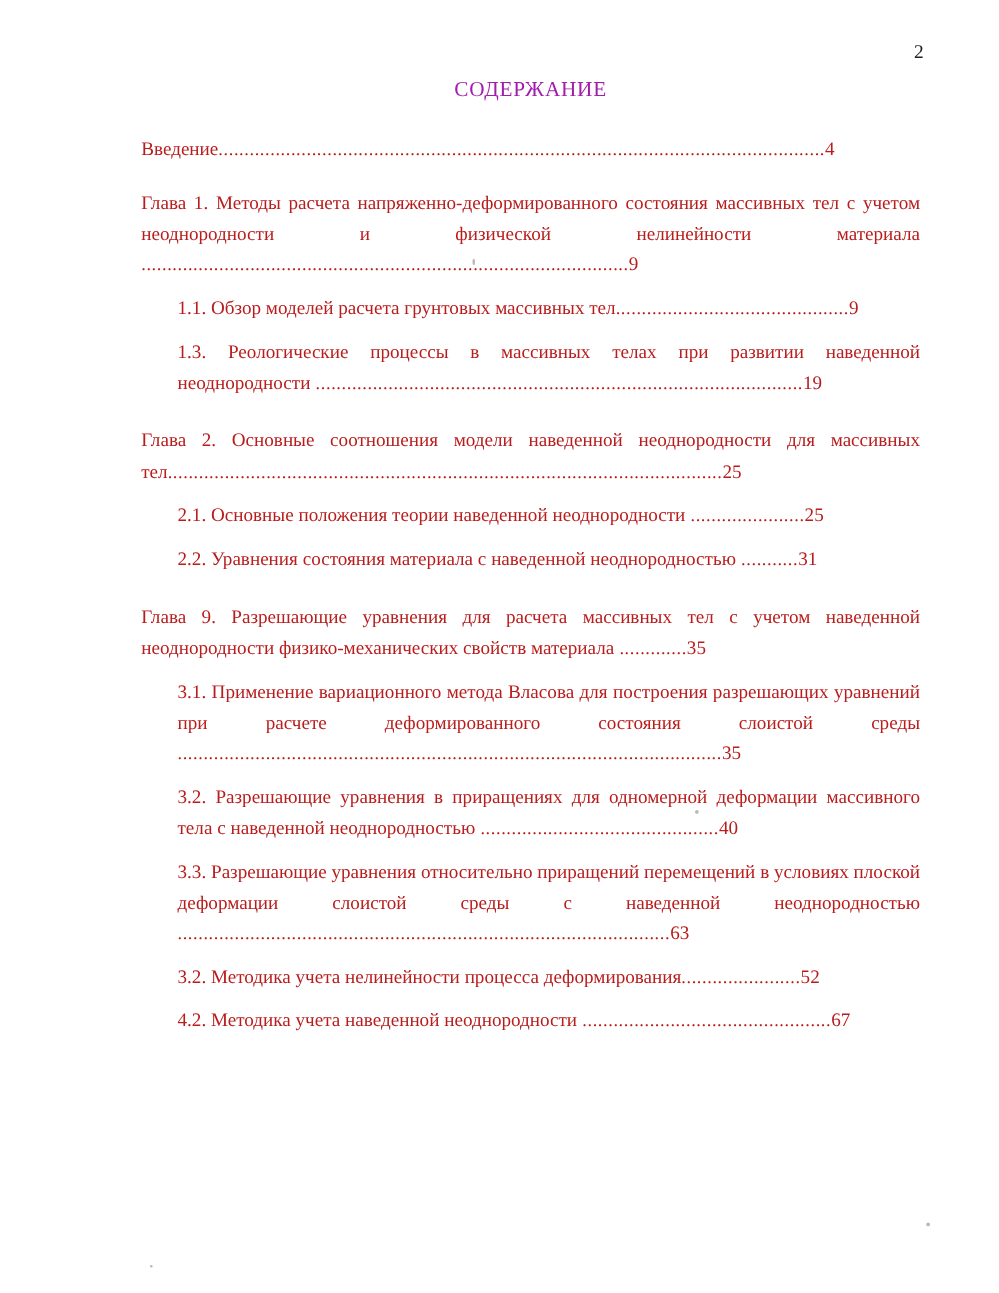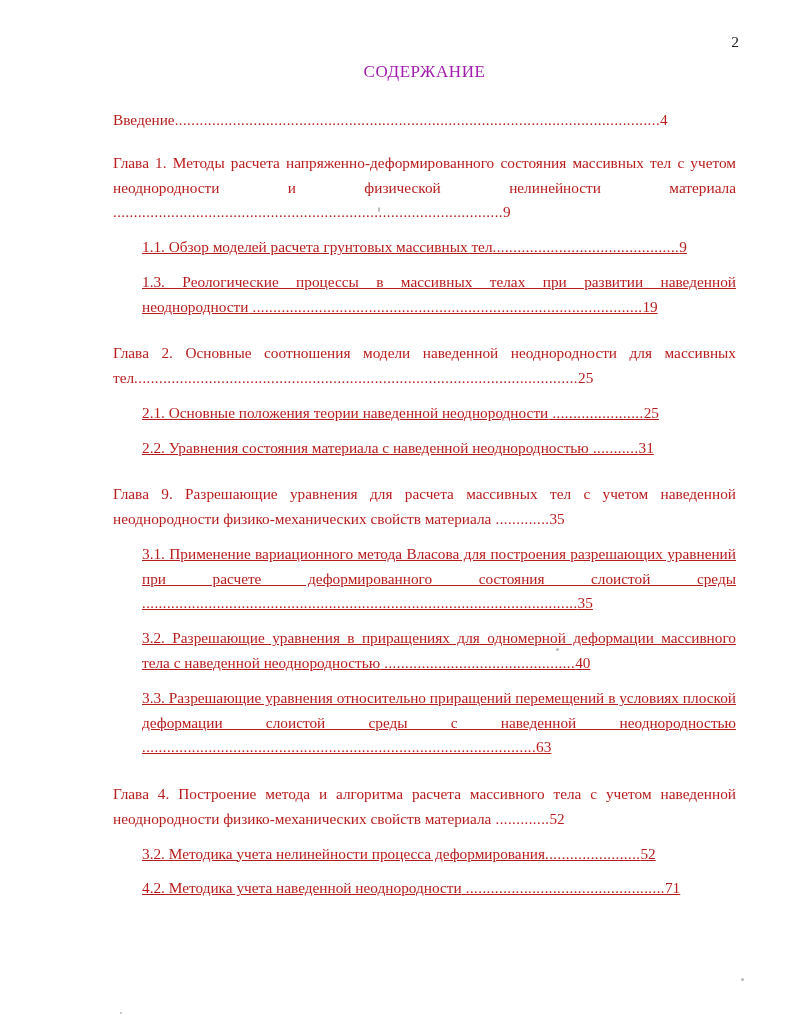--- a/index.html
+++ b/index.html
@@ -59,21 +59,21 @@
   .toc-entry .pageno {
     white-space: nowrap;
   }
   .level-1 {
     margin-top: 15px;
     margin-bottom: 6px;
   }
   .level-2 {
     padding-left: 29px;
   }
-  .gap-sm { margin-top: 10px; text-decoration: underline; }
+  .gap-sm { margin-top: 10px; }
   .gap-md { margin-top: 18px; }
   .gap-lg { margin-top: 22px; }
 
   .dotfill {
     letter-spacing: 1.2px;
     font-size: 14.6px;
   }
   .speck {
     position: absolute;
     background: #b9b9b9;
@@ -116,28 +116,25 @@
         </div>
         <div class="toc-entry level-2 gap-sm justify-last-left">
           <span class="text"><span>3.1. Применение вариационного метода Власова для построения разрешающих уравнений при расчете деформированного состояния слоистой среды</span><span class="leader dotfill"> .........................................................................................................</span><span class="pageno">35</span></span>
         </div>
         <div class="toc-entry level-2 gap-sm justify-last-left">
           <span class="text"><span>3.2. Разрешающие уравнения в приращениях для одномерной деформации массивного тела с наведенной неоднородностью</span><span class="leader dotfill"> ..............................................</span><span class="pageno">40</span></span>
         </div>
         <div class="toc-entry level-2 gap-sm justify-last-left">
           <span class="text"><span>3.3. Разрешающие уравнения относительно приращений перемещений в условиях плоской деформации слоистой среды с наведенной неоднородностью</span><span class="leader dotfill"> ...............................................................................................</span><span class="pageno">63</span></span>
         </div>
-        <div class="toc-entry level-1 gap-lg justify-last-left">
-          <span class="text"><span>Глава 4. Построение метода и алгоритма расчета массивного тела с учетом наведенной неоднородности физико-механических свойств материала</span><span class="leader dotfill"> .............</span><span class="pageno">52</span></span>
-        </div>
         <div class="toc-entry level-2 gap-sm">
           <span class="text"><span>3.2. Методика учета нелинейности процесса деформирования</span><span class="leader dotfill">.......................</span><span class="pageno">52</span></span>
         </div>
         <div class="toc-entry level-2 gap-sm">
-          <span class="text"><span>4.2. Методика учета наведенной неоднородности</span><span class="leader dotfill"> ................................................</span><span class="pageno">71</span></span>
+          <span class="text"><span>4.2. Методика учета наведенной неоднородности</span><span class="leader dotfill"> ................................................</span><span class="pageno">67</span></span>
         </div>
       </div>
   </div>
 
   <span class="speck" style="left:378px; top:207px; width:2px; height:5px;"></span>
   <span class="speck" style="left:556px; top:648px; width:3px; height:3px;"></span>
   <span class="speck" style="left:741px; top:978px; width:3px; height:3px;"></span>
   <span class="speck" style="left:120px; top:1012px; width:2px; height:2px;"></span>
 </div>
 

